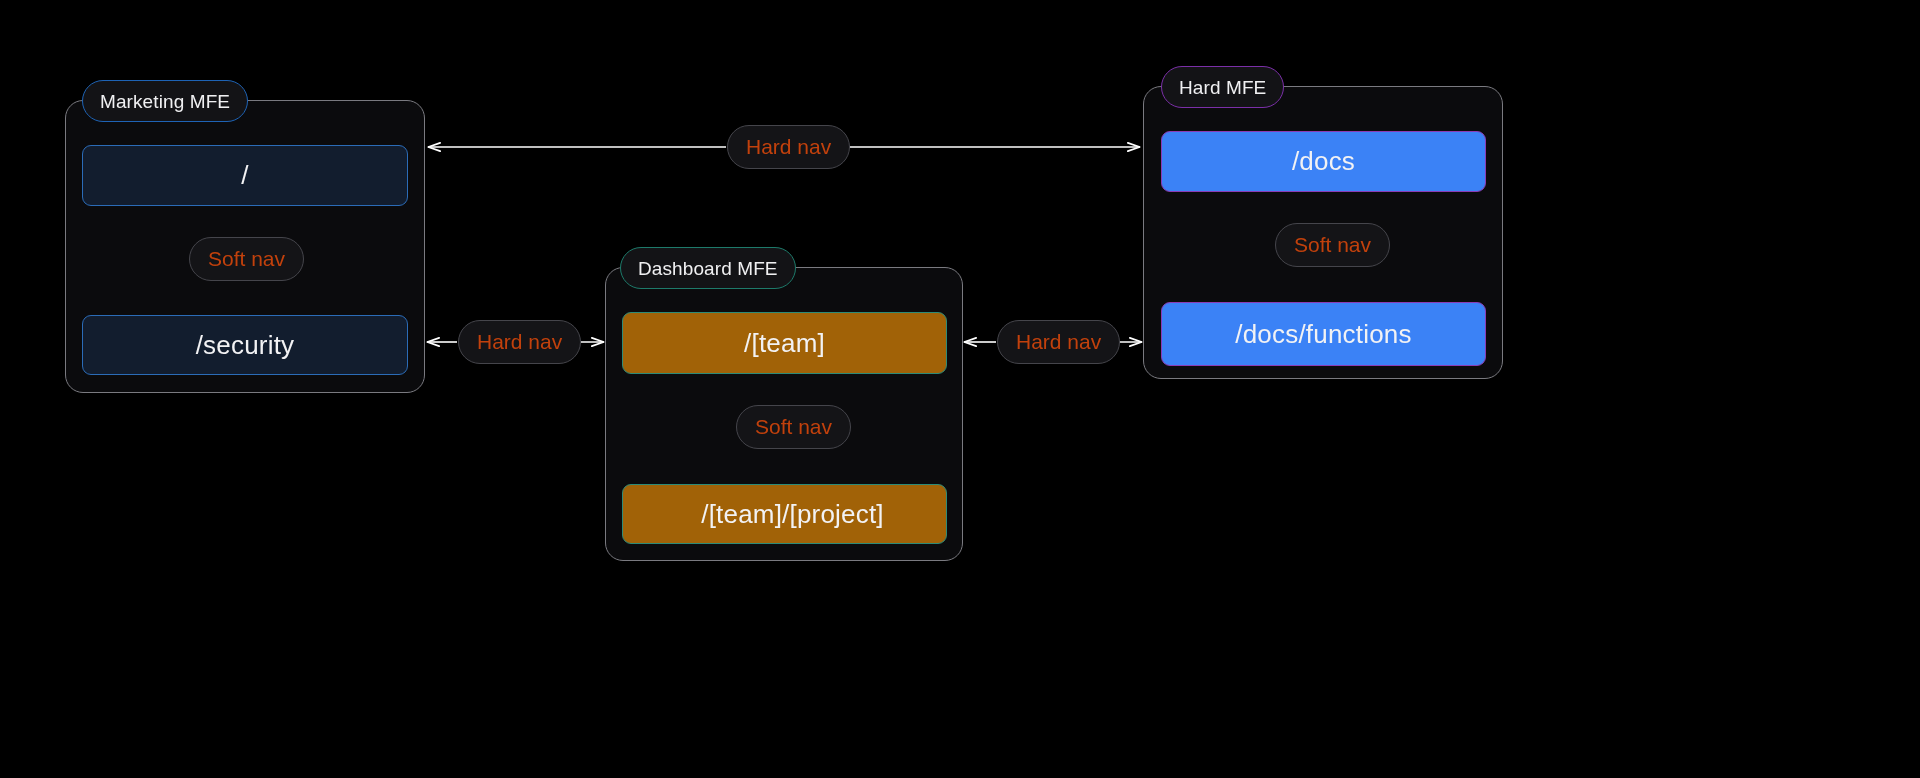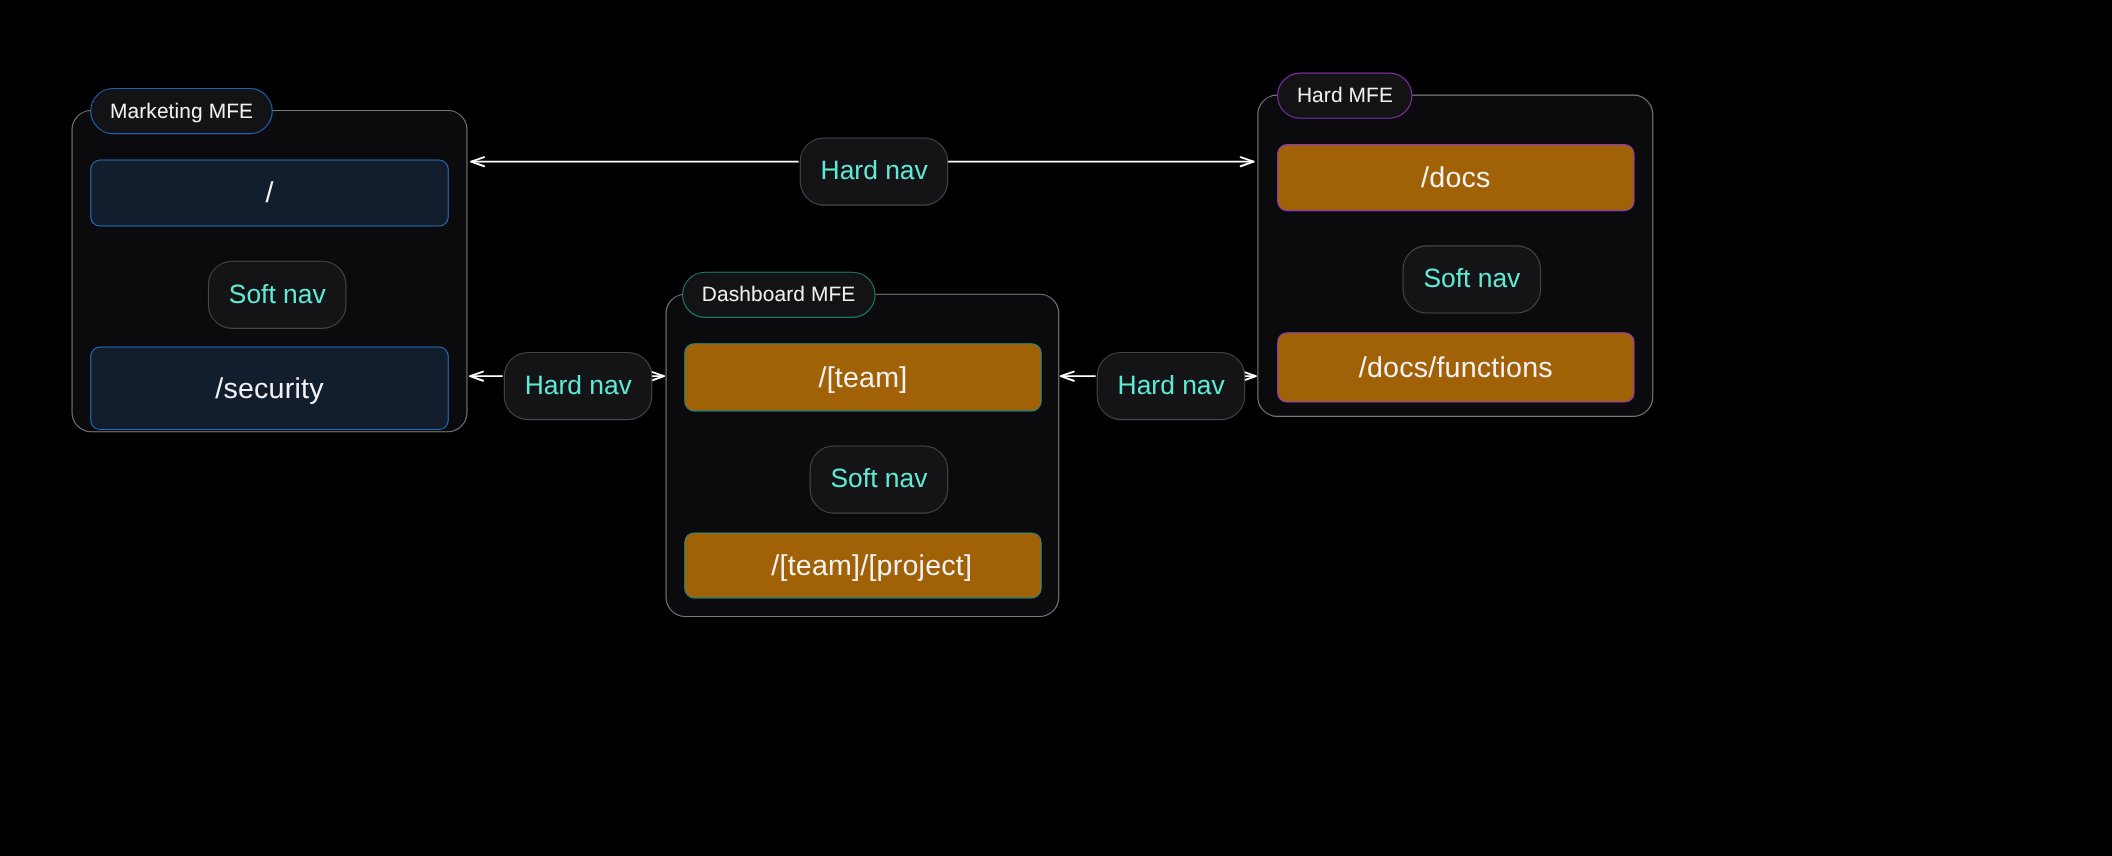--- a/index.html
+++ b/index.html
@@ -72,34 +72,34 @@
     white-space: nowrap;
     z-index: 3;
   }
 
   
   .pill {
     position: absolute;
     display: flex;
     align-items: center;
     justify-content: center;
-    height: 62px;
+    height: 44px;
     padding: 0 18px;
     border-radius: 22px;
     background: #141417;
     border: 1px solid #45454b;
-    font-size: 24px;
-    color: #5eead4;
+    font-size: 21px;
+    color: #c2410c;
     white-space: nowrap;
     box-sizing: border-box;
     z-index: 6;
   }
   .node.blue { background: #121d2e; border-color: #2b6cb8; }
   .node.teal { background: #a16207; border-color: #2d8b78; }
-  .node.purple { background: #a16207; border-color: #8b3cb5; }
+  .node.purple { background: #3b82f6; border-color: #8b3cb5; }
 </style>
 </head>
 <body>
 
 <div id="canvas">
 
   <svg class="edges" viewBox="0 0 1920 778">
     <defs>
       <marker id="arrow-end" markerWidth="10" markerHeight="10" refX="8.6" refY="3.6" orient="auto" markerUnits="strokeWidth">
         <path d="M1,1 L8.4,3.6 L1,6.2" fill="none" stroke="#ffffff" stroke-width="1.1" stroke-linecap="round" stroke-linejoin="round"></path>
@@ -132,21 +132,21 @@
   <div class="group-label" style="left:82px; top:80px; border-color:#1e63b5;">Marketing MFE</div>
 
   <div class="node blue" style="left:82px; top:145px; width:326px; height:61px;">
     <span>/</span>
   </div>
 
   <div class="pill" style="left:189px; top:237px;">
     <span>Soft nav</span>
   </div>
 
-  <div class="node blue" style="left:82px; top:315px; width:326px; height:76px;">
+  <div class="node blue" style="left:82px; top:315px; width:326px; height:60px;">
     <span>/security</span>
   </div>
 
   <div class="group theme-teal" style="left:605px; top:267px; width:358px; height:294px;"></div>
   <div class="group-label" style="left:620px; top:247px; border-color:#1d7a6a;">Dashboard MFE</div>
 
   <div class="node teal" style="left:622px; top:312px; width:325px; height:62px;">
     <span>/[team]</span>
   </div>
 

